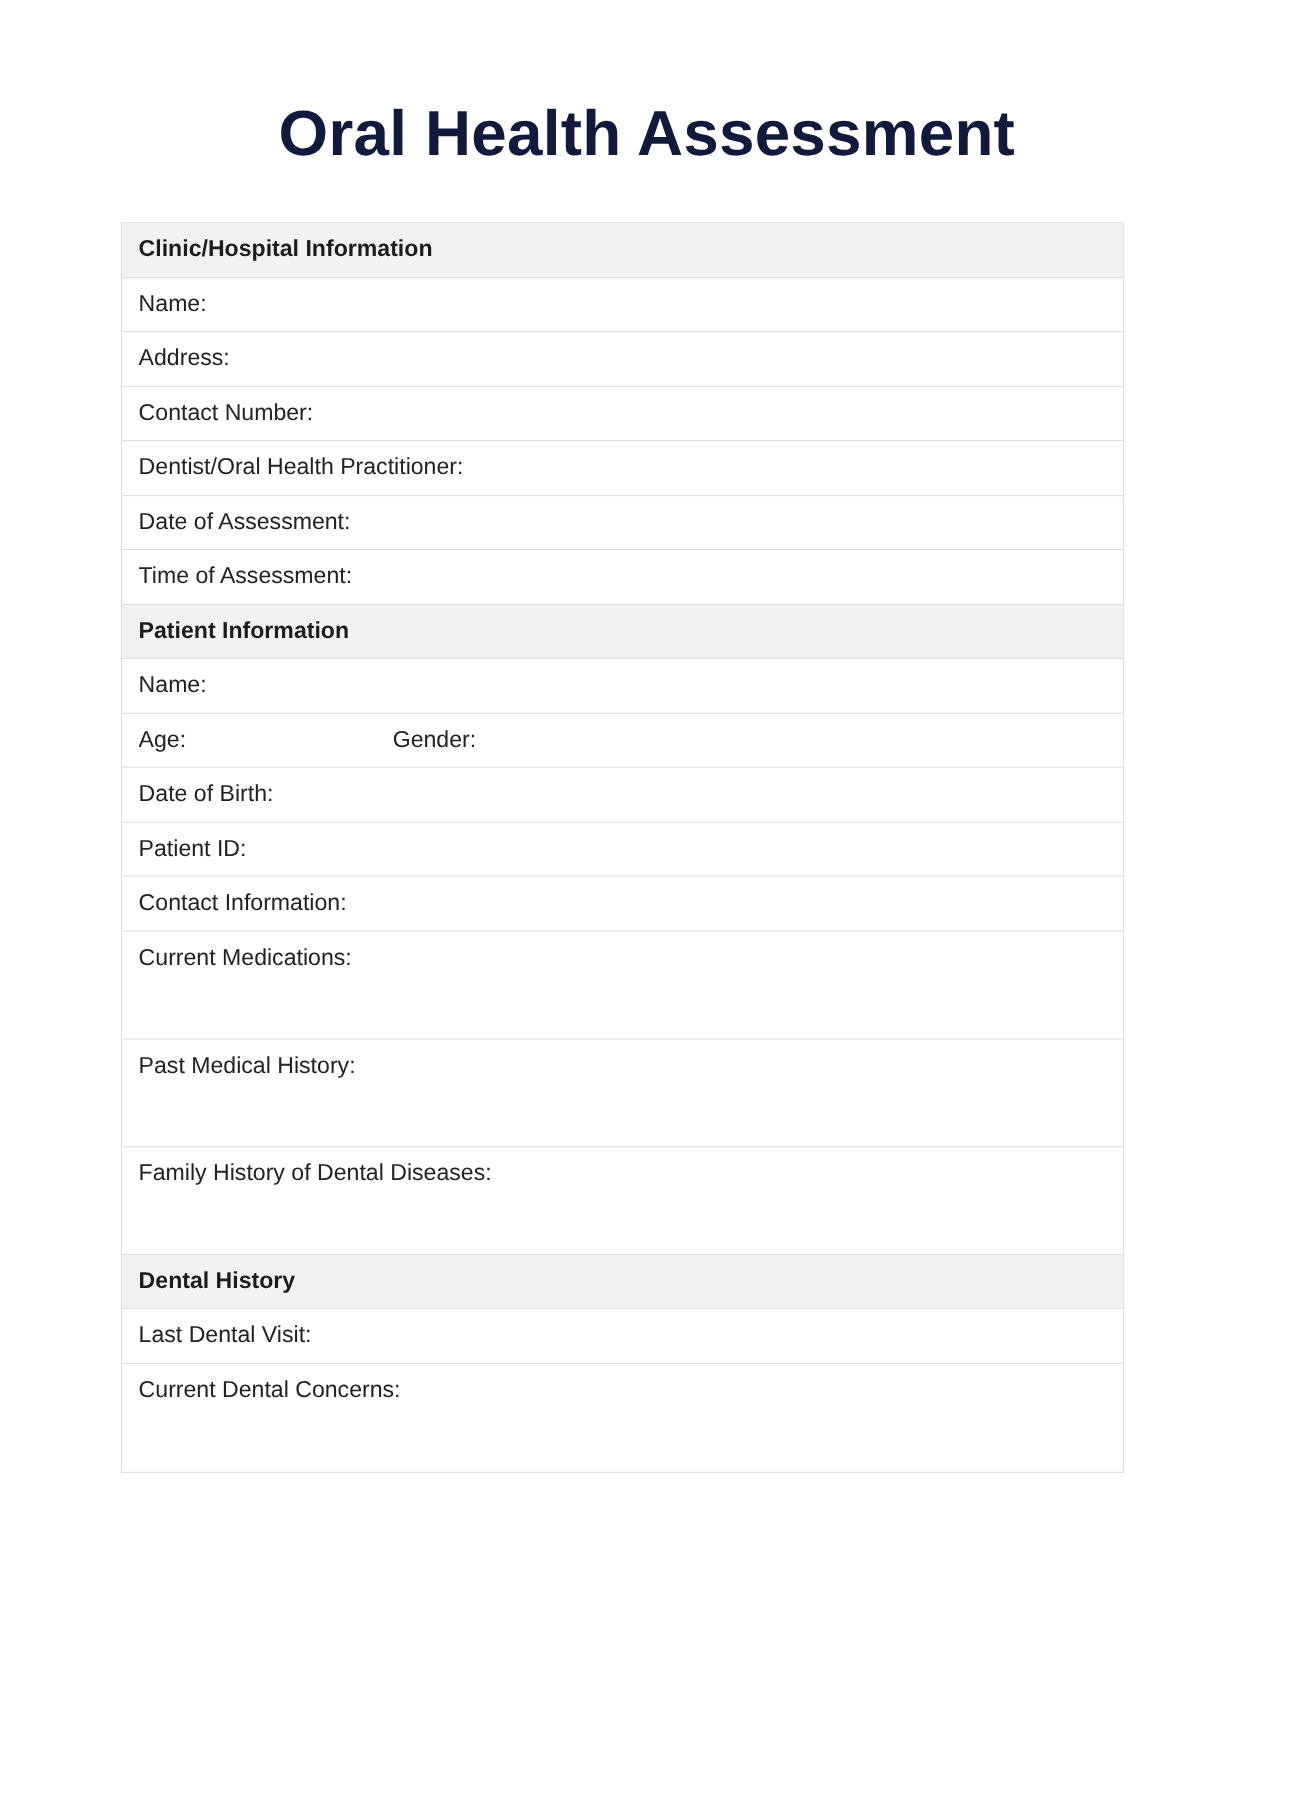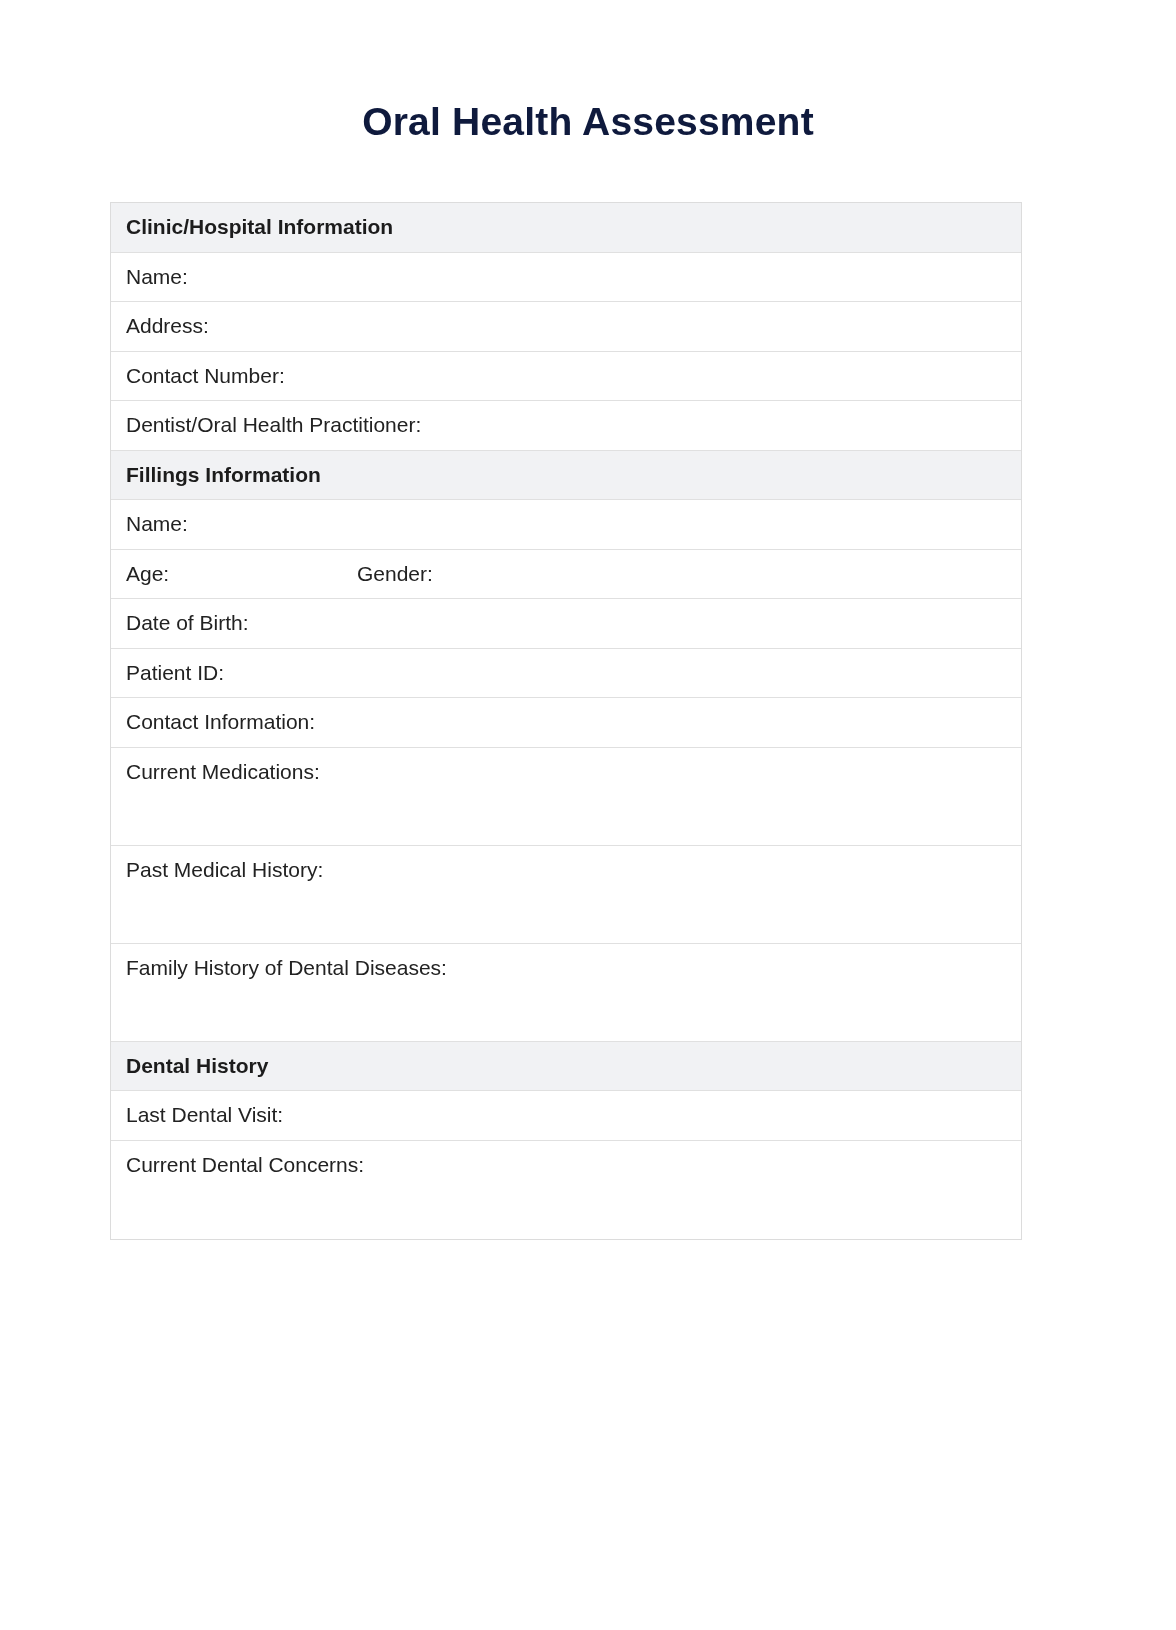--- a/index.html
+++ b/index.html
@@ -13,21 +13,21 @@
       position: relative;
       font-family: "Liberation Sans", sans-serif;
       color: #222222;
     }
     .title {
       position: absolute;
       left: 0;
       top: 92px;
       width: 1176px;
       text-align: center;
-      font-size: 39px;
+      font-size: 58px;
       font-weight: bold;
       color: #0f1a3d;
       letter-spacing: 0.2px;
       margin: 0;
       line-height: 60px;
     }
     .form-table {
       position: absolute;
       left: 110px;
       top: 202px;
@@ -81,23 +81,29 @@
   </div>
   <div class="row">
     <span>Address:</span>
   </div>
   <div class="row">
     <span>Contact Number:</span>
   </div>
   <div class="row">
     <span>Dentist/Oral Health Practitioner:</span>
   </div>
+  <div class="row">
+    <span>Date of Assessment:</span>
+  </div>
+  <div class="row">
+    <span>Time of Assessment:</span>
+  </div>
 
   <div class="row section">
-    <span>Fillings Information</span>
+    <span>Patient Information</span>
   </div>
   <div class="row">
     <span>Name:</span>
   </div>
   <div class="row split">
     <span>Age:</span>
     <span class="col2">Gender:</span>
   </div>
   <div class="row">
     <span>Date of Birth:</span>

